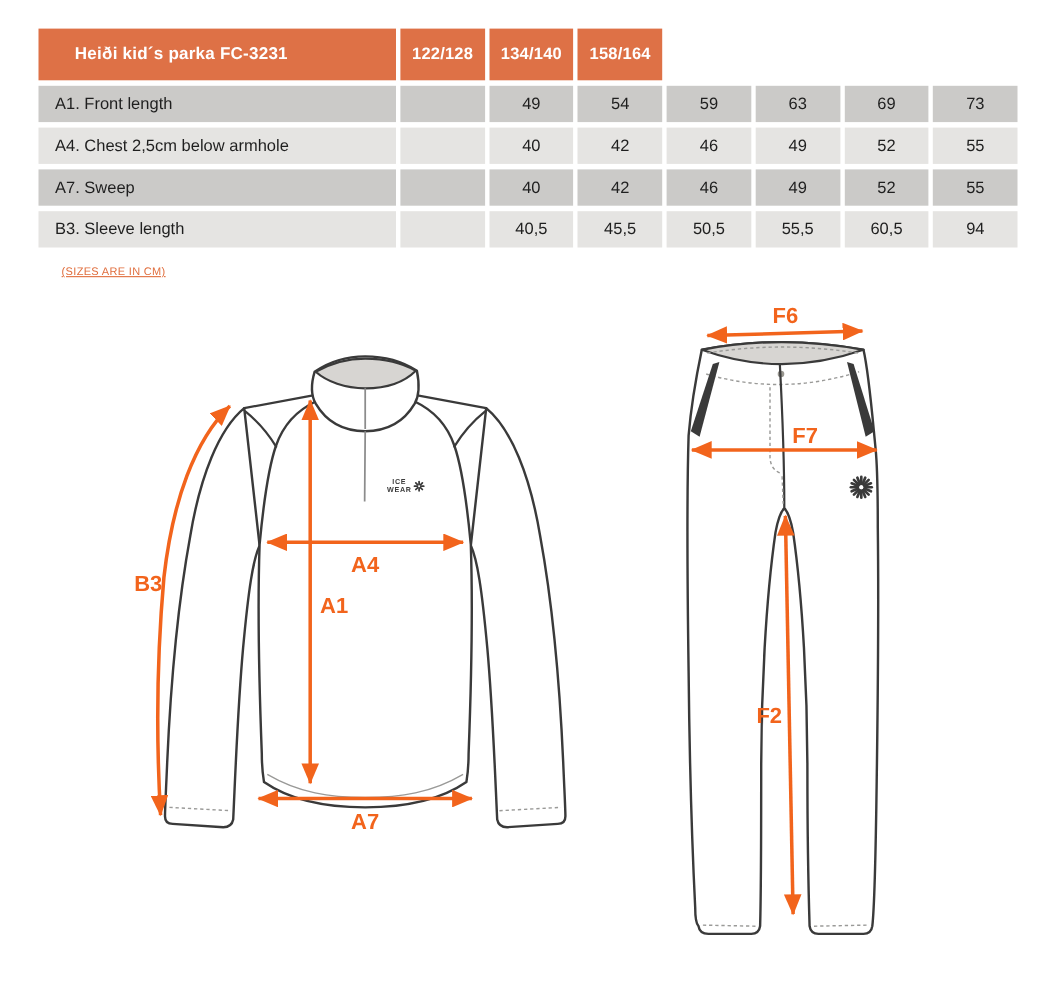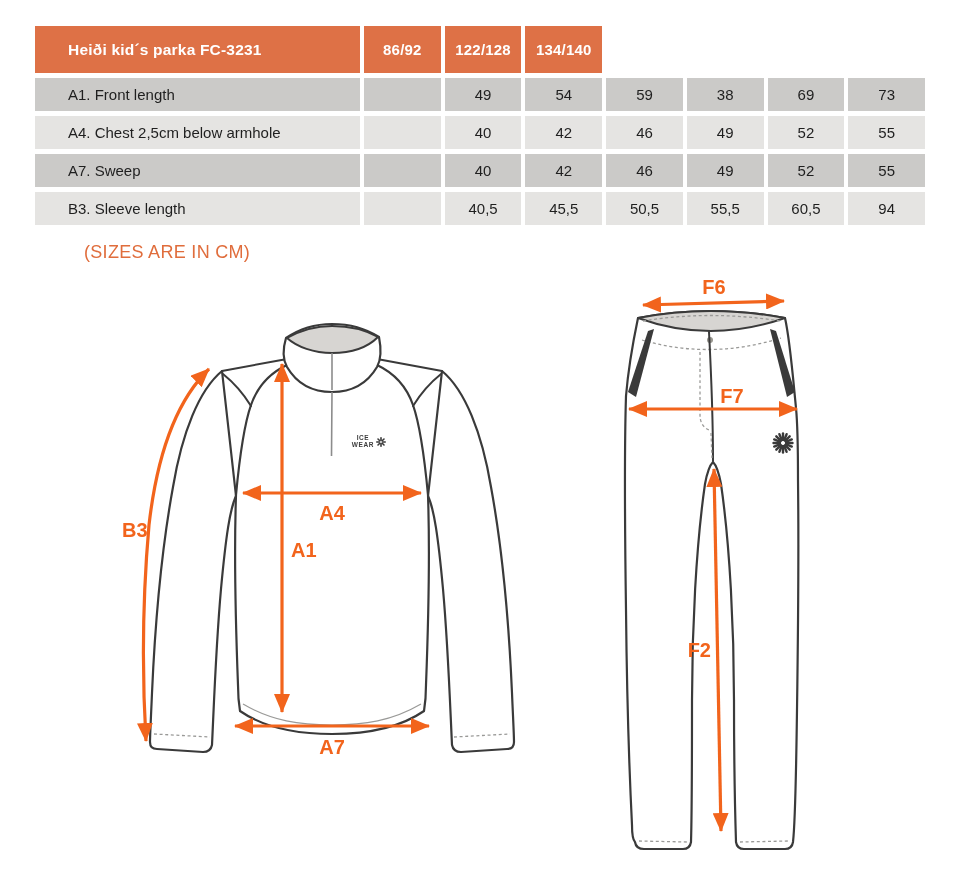--- a/index.html
+++ b/index.html
@@ -15,23 +15,23 @@
 
   
   .size-table{position:absolute;left:35px;top:26px;width:890px;}
   .trow{display:grid;grid-template-columns:325px repeat(7,1fr);column-gap:4px;margin-bottom:5px;border-radius:12px;}
   .thead .cell{height:47px;background:var(--header-bg);color:var(--header-text);
     font-weight:bold;font-size:15px;display:flex;align-items:center;justify-content:center;letter-spacing:.2px;}
   .thead .title{justify-content:flex-start;padding-left:33px;font-size:15.5px;}
   .drow .cell{height:33px;font-size:15px;color:var(--text);display:flex;align-items:center;justify-content:center;}
   .drow.dark .cell{background:var(--row-dark);}
   .drow.light .cell{background:var(--row-light);}
-  .drow .label{justify-content:flex-start;padding-left:33px;}
-
-  .note{position:absolute;left:84px;top:242px;color:var(--note);font-size:18px;letter-spacing:.3px;}
+  .drow .label{justify-content:flex-start;padding-left:15px;}
+
+  .note{position:absolute;left:56px;top:242px;color:var(--note);font-size:10px;letter-spacing:.3px;text-decoration:underline;}
 
   
   .diagram svg{position:absolute;overflow:visible;}
   #jacket-svg{left:100px;top:293px;}
   #pants-svg{left:590px;top:280px;}
   .ln{fill:#ffffff;stroke:var(--line);stroke-width:2.2;stroke-linejoin:round;stroke-linecap:round;}
   .seam{fill:none;stroke:var(--line);stroke-width:2;stroke-linecap:round;}
   .greyfill{fill:var(--grey-fill);stroke:var(--line);stroke-width:2;stroke-linejoin:round;}
   .thin{fill:none;stroke:var(--stitch);stroke-width:1.2;}
   .dash{fill:none;stroke:var(--stitch);stroke-width:1.3;stroke-dasharray:3 2.6;}
@@ -42,32 +42,32 @@
   .spoke{stroke:var(--line);stroke-linecap:round;fill:none;}
 </style>
 </head>
 <body>
 
 <div class="page">
 
   <div class="size-table">
     <div class="trow thead">
       <div class="cell title">Heiði kid´s parka FC-3231</div>
-      <div class="cell">86/92</div>
       <div class="cell">122/128</div>
       <div class="cell">134/140</div>
+      <div class="cell">158/164</div>
     </div>
 
     <div class="trow drow dark">
       <div class="cell label">A1. Front length</div>
       <div class="cell"></div>
       <div class="cell">49</div>
       <div class="cell">54</div>
       <div class="cell">59</div>
-      <div class="cell">38</div>
+      <div class="cell">63</div>
       <div class="cell">69</div>
       <div class="cell">73</div>
     </div>
 
     <div class="trow drow light">
       <div class="cell label">A4. Chest 2,5cm below armhole</div>
       <div class="cell"></div>
       <div class="cell">40</div>
       <div class="cell">42</div>
       <div class="cell">46</div>

